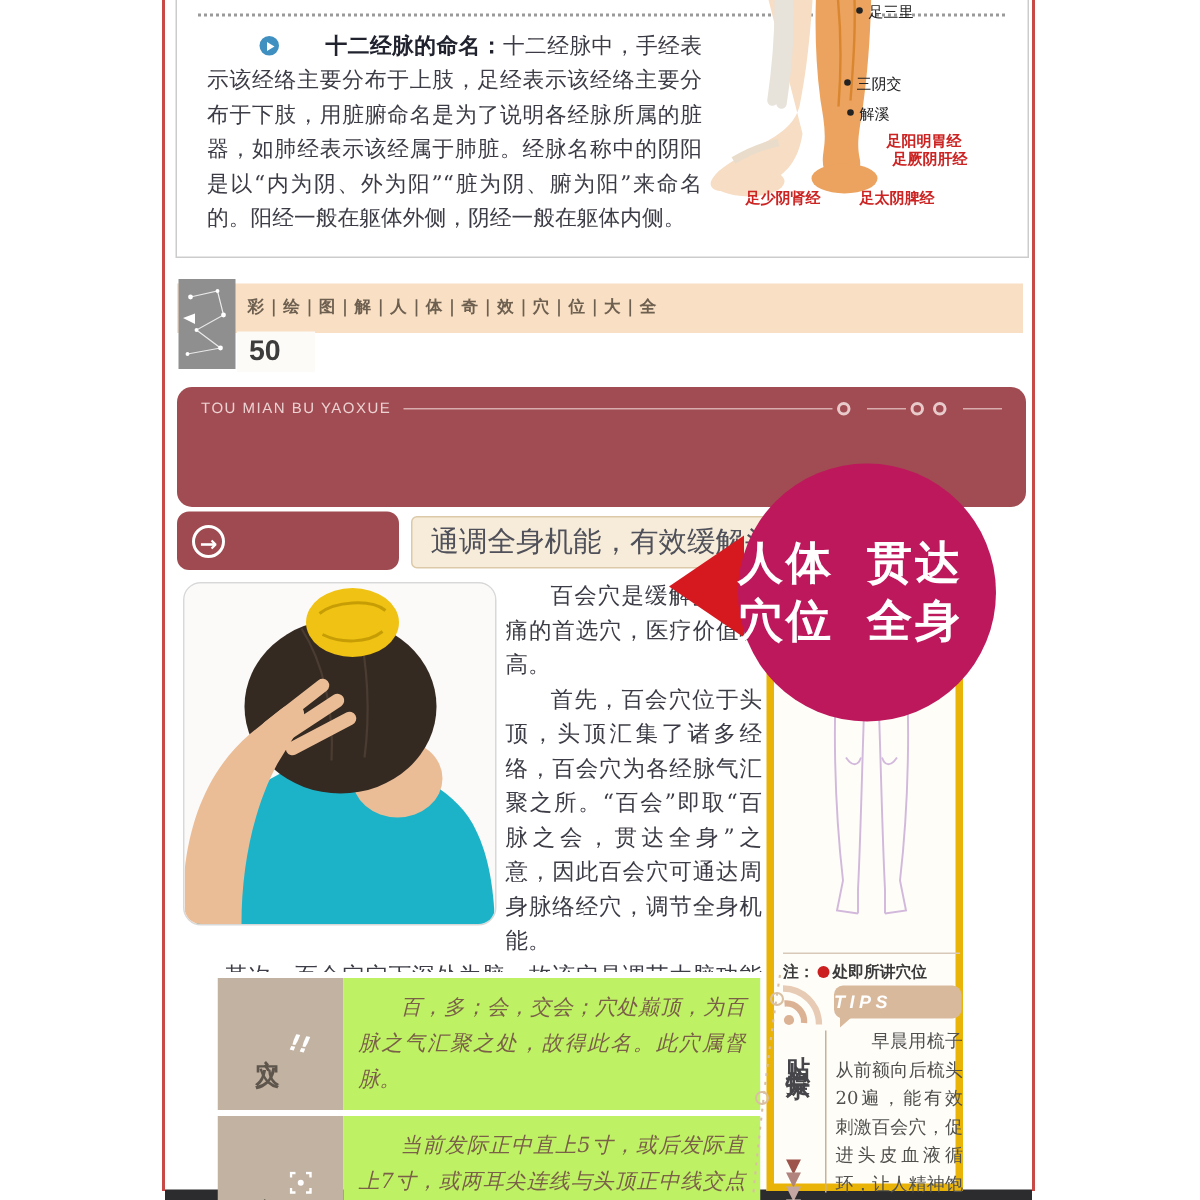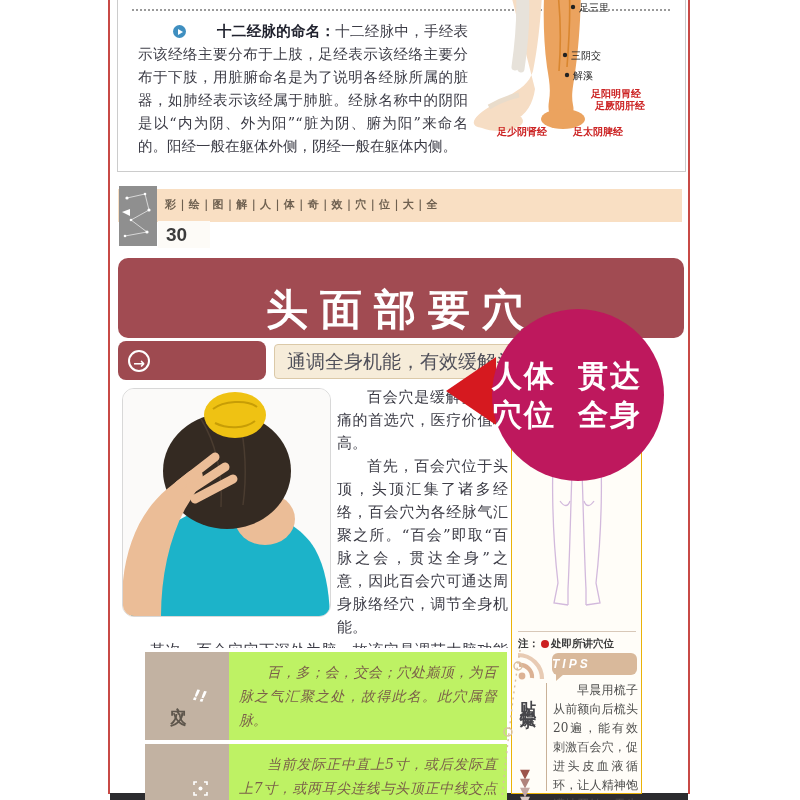--- a/index.html
+++ b/index.html
@@ -72,21 +72,21 @@
            background:#be185d; border-radius:50%; z-index:6; display:flex;
            flex-direction:row; justify-content:center; align-items:center; }
   .badge .b1,.badge .b2 { color:#fff; font-size:30px; font-weight:bold;
            letter-spacing:2px; line-height:1.3; font-family:"DejaVu Sans",sans-serif; }
   .badge-arrow { position:absolute; left:446px; top:357px; width:0; height:0;
            border-right:50px solid #d6191f; border-top:34px solid transparent;
            border-bottom:34px solid transparent; z-index:6; }
 
   
   .sidebar { position:absolute; left:511px; top:344px; width:131px; height:450px;
-             background:#fffdf8; border:1px solid #eab308; z-index:2; }
+             background:#fffdf8; border:5px solid #eab308; z-index:2; }
   .body-art { position:absolute; left:6px; top:6px; width:118px; height:276px; }
   .side-note { position:absolute; left:6px; top:286px; width:118px;
                border-top:1px solid #d8c8b8; padding-top:5px; font-size:10.5px;
                color:#3a3a3a; font-weight:bold; }
   .red-dot { display:inline-block; width:8px; height:8px; border-radius:50%;
              background:#cc2020; margin:0 2px; vertical-align:-1px; }
   .rss-art { position:absolute; left:2px; top:304px; width:34px; height:34px; }
   .tips-bubble { position:absolute; left:40px; top:308px; width:85px; height:22px;
                  background:#d9b99b; border-radius:6px; color:#fff; text-align:left;
                  font-family:"Liberation Sans",sans-serif; font-style:italic; font-weight:bold;
@@ -174,24 +174,32 @@
     <polyline points="8,12 26,8 30,24 12,34 28,46 6,50" stroke="#ffffff" stroke-width="0.8" fill="none" opacity="0.8"></polyline>
     <circle cx="8" cy="12" r="1.6" fill="#fff"></circle>
       <circle cx="26" cy="8" r="1.3" fill="#fff"></circle>
     <circle cx="30" cy="24" r="1.6" fill="#fff"></circle>
       <circle cx="12" cy="34" r="1.3" fill="#fff"></circle>
     <circle cx="28" cy="46" r="1.6" fill="#fff"></circle>
       <circle cx="6" cy="50" r="1.3" fill="#fff"></circle>
     <polygon points="3,26 11,23 11,30" fill="#fff"></polygon>
   </svg>
   <div class="mast-title">彩｜绘｜图｜解｜人｜体｜奇｜效｜穴｜位｜大｜全</div>
-  <div class="page-num">30</div>
+  <div class="page-num">50</div>
 
   <div class="chapter">
-    <div class="title">头面部要穴</div>
+    <div class="eyebrow-row">
+      <span class="eyebrow">TOU MIAN BU YAOXUE</span>
+      <span class="eline"></span>
+      <span class="ring"></span>
+      <span class="eline short"></span>
+      <span class="ring"></span>
+      <span class="ring"></span>
+      <span class="eline short"></span>
+    </div>
   </div>
 
   <div class="point-name">
     <span class="arrow-circle">→</span>
   </div>
   <div class="point-sub">通调全身机能，有效缓解头痛</div>
 
   <div class="sidebar">
     <svg class="body-art" viewBox="0 0 118 276">
       <g stroke="#cbaed8" stroke-width="1.3" fill="none" opacity="0.85">

